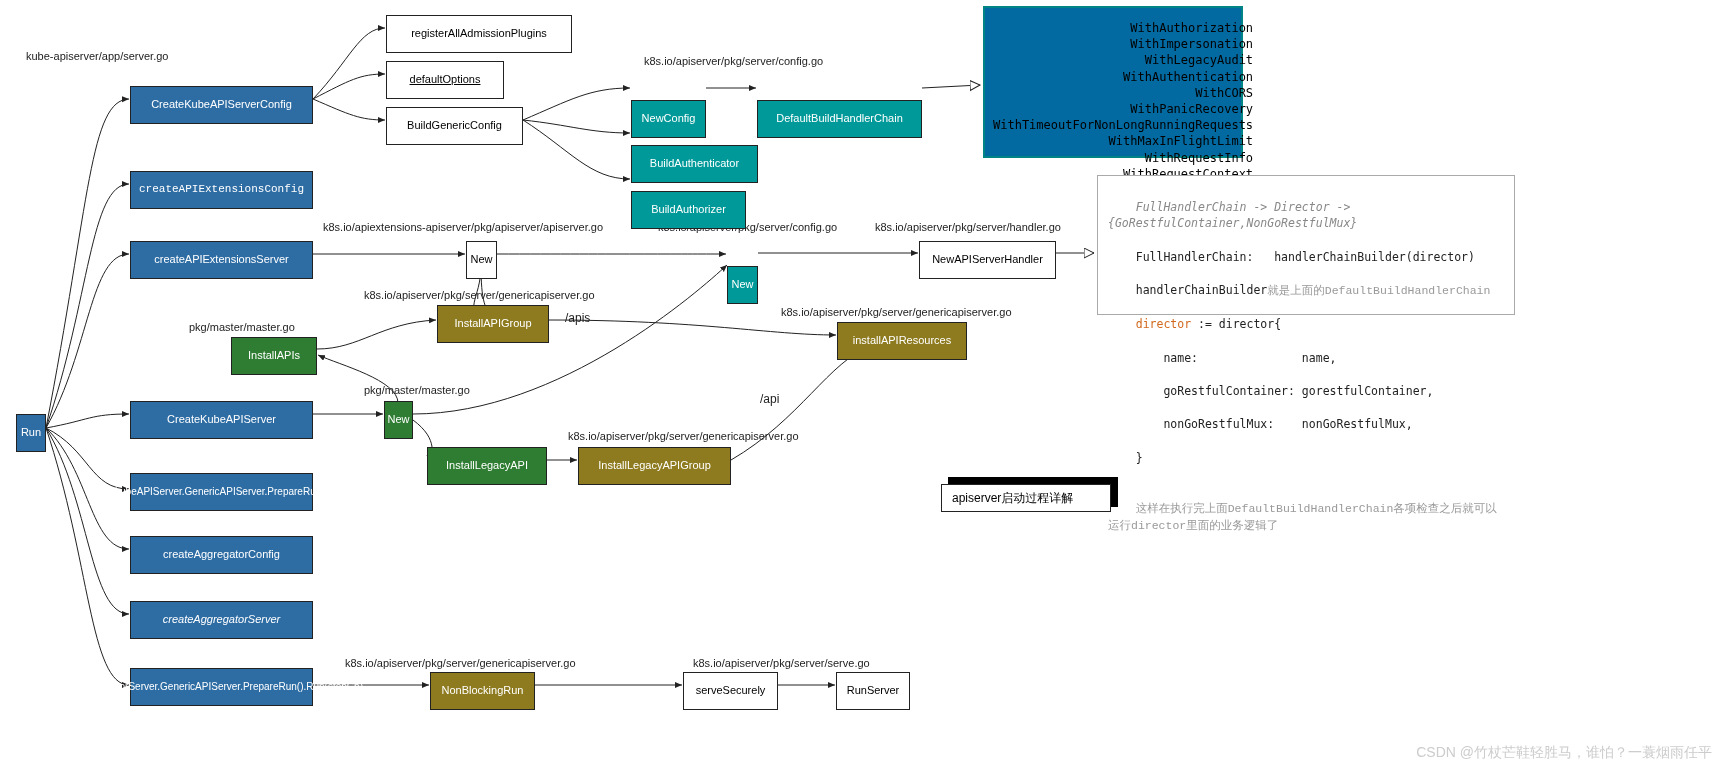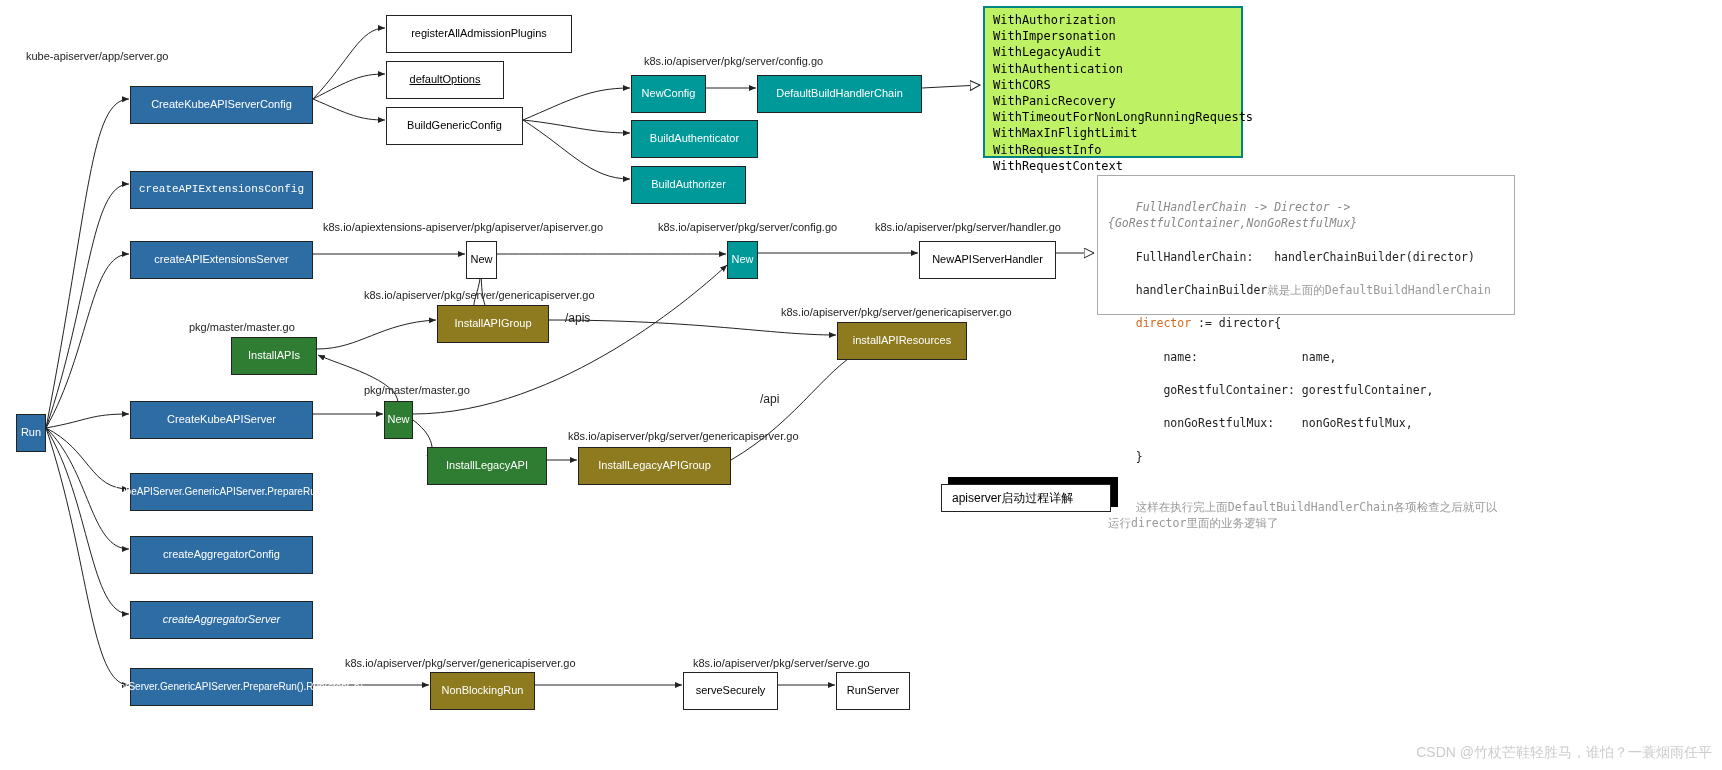--- a/index.html
+++ b/index.html
@@ -1,30 +1,30 @@
 <!DOCTYPE html>
 <html><head>
 <meta charset="utf-8">
 <style>
 html,body{margin:0;padding:0;background:#fff;font-family:Arial,Helvetica,sans-serif;}
 .canvas{position:relative;width:1722px;height:770px;}
 .node{position:absolute;border:1px solid #222;display:flex;align-items:center;justify-content:center;
       font-size:11px;text-align:center;padding:18px 6px;box-sizing:border-box;white-space:pre-wrap;line-height:1.25;}
 .blue{background:#2e6da4;color:#fff;}
-.teal{background:#009999;color:#fff;}
+.teal{background:#009999;color:#fff;margin-top:25px;}
 .white{background:#fff;color:#000;}
 .olive{background:#8e7b1f;color:#fff;}
 .green{background:#2e7d32;color:#fff;}
-.note1{background:#bef264;color:#000;border:2px solid #008484;font-family:monospace;font-size:12px;
-       text-align:left;justify-content:flex-start;align-items:flex-start;padding:4px 8px;line-height:1.35;}
+.note1{background:#0369a1;color:#000;border:2px solid #008484;font-family:monospace;font-size:12px;
+       text-align:right;justify-content:flex-start;align-items:flex-start;padding:12px 8px;line-height:1.35;}
 .note2{background:#fff;color:#222;border:1px solid #aaa;font-family:monospace;font-size:11.5px;
        text-align:left;justify-content:flex-start;align-items:flex-start;padding:6px 10px;line-height:1.45;}
 .note2 .kw{color:#d2691e;}
 .note2 .em{font-style:italic;color:#888;}
-.note2 .dim{color:#999;}
+.note2 .dim{color:#999;font-family:Liberation Mono, monospace;}
 .titlebox{position:absolute;background:#fff;border:1px solid #222;font-size:12px;color:#000;
           display:flex;align-items:center;padding:4px 10px;box-sizing:border-box;}
 .titleshadow{position:absolute;background:#000;}
 .pathlabel{position:absolute;font-size:11px;color:#222;white-space:nowrap;padding-left:9px;}
 .edgelabel{position:absolute;font-size:12px;color:#222;}
 .watermark{position:absolute;right:10px;bottom:8px;font-size:14px;color:#ccc;}
 svg{position:absolute;left:0;top:0;pointer-events:none;}
 </style>
 </head>
 <body>

